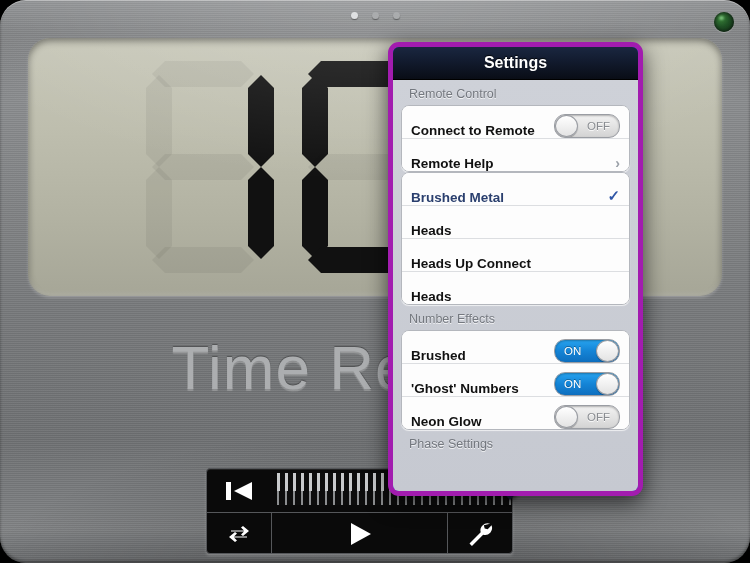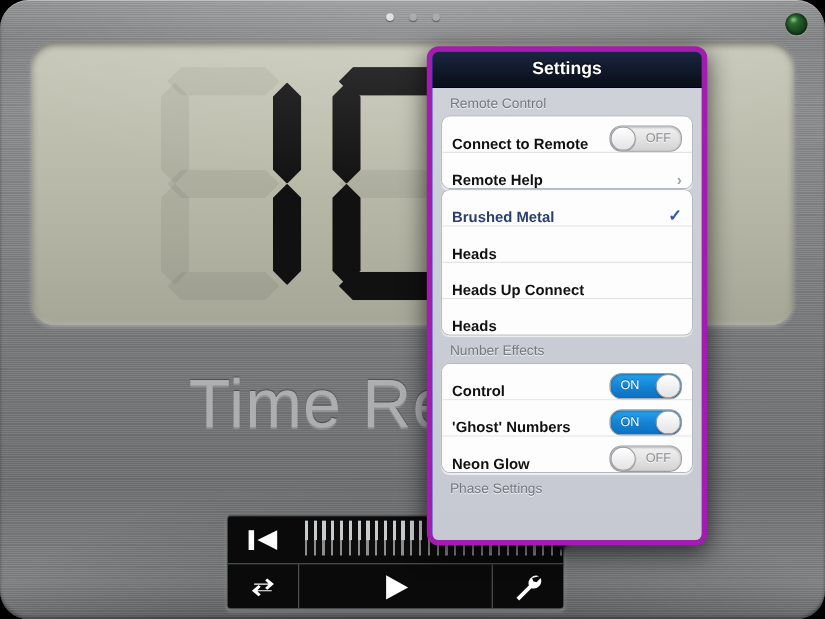--- a/index.html
+++ b/index.html
@@ -286,21 +286,21 @@
           <div class="label">Heads Up Connect</div>
         </div>
         <div class="row">
           <div class="label">Heads</div>
         </div>
       </div>
 
       <div class="sec-head">Number Effects</div>
       <div class="group">
         <div class="row">
-          <div class="label">Control</div>
+          <div class="label">Brushed</div>
           <div class="sw on">
             <div class="txt">ON</div>
             <div class="knob"></div>
           </div>
         </div>
         <div class="row">
           <div class="label">'Ghost' Numbers</div>
           <div class="sw on">
             <div class="txt">ON</div>
             <div class="knob"></div>

